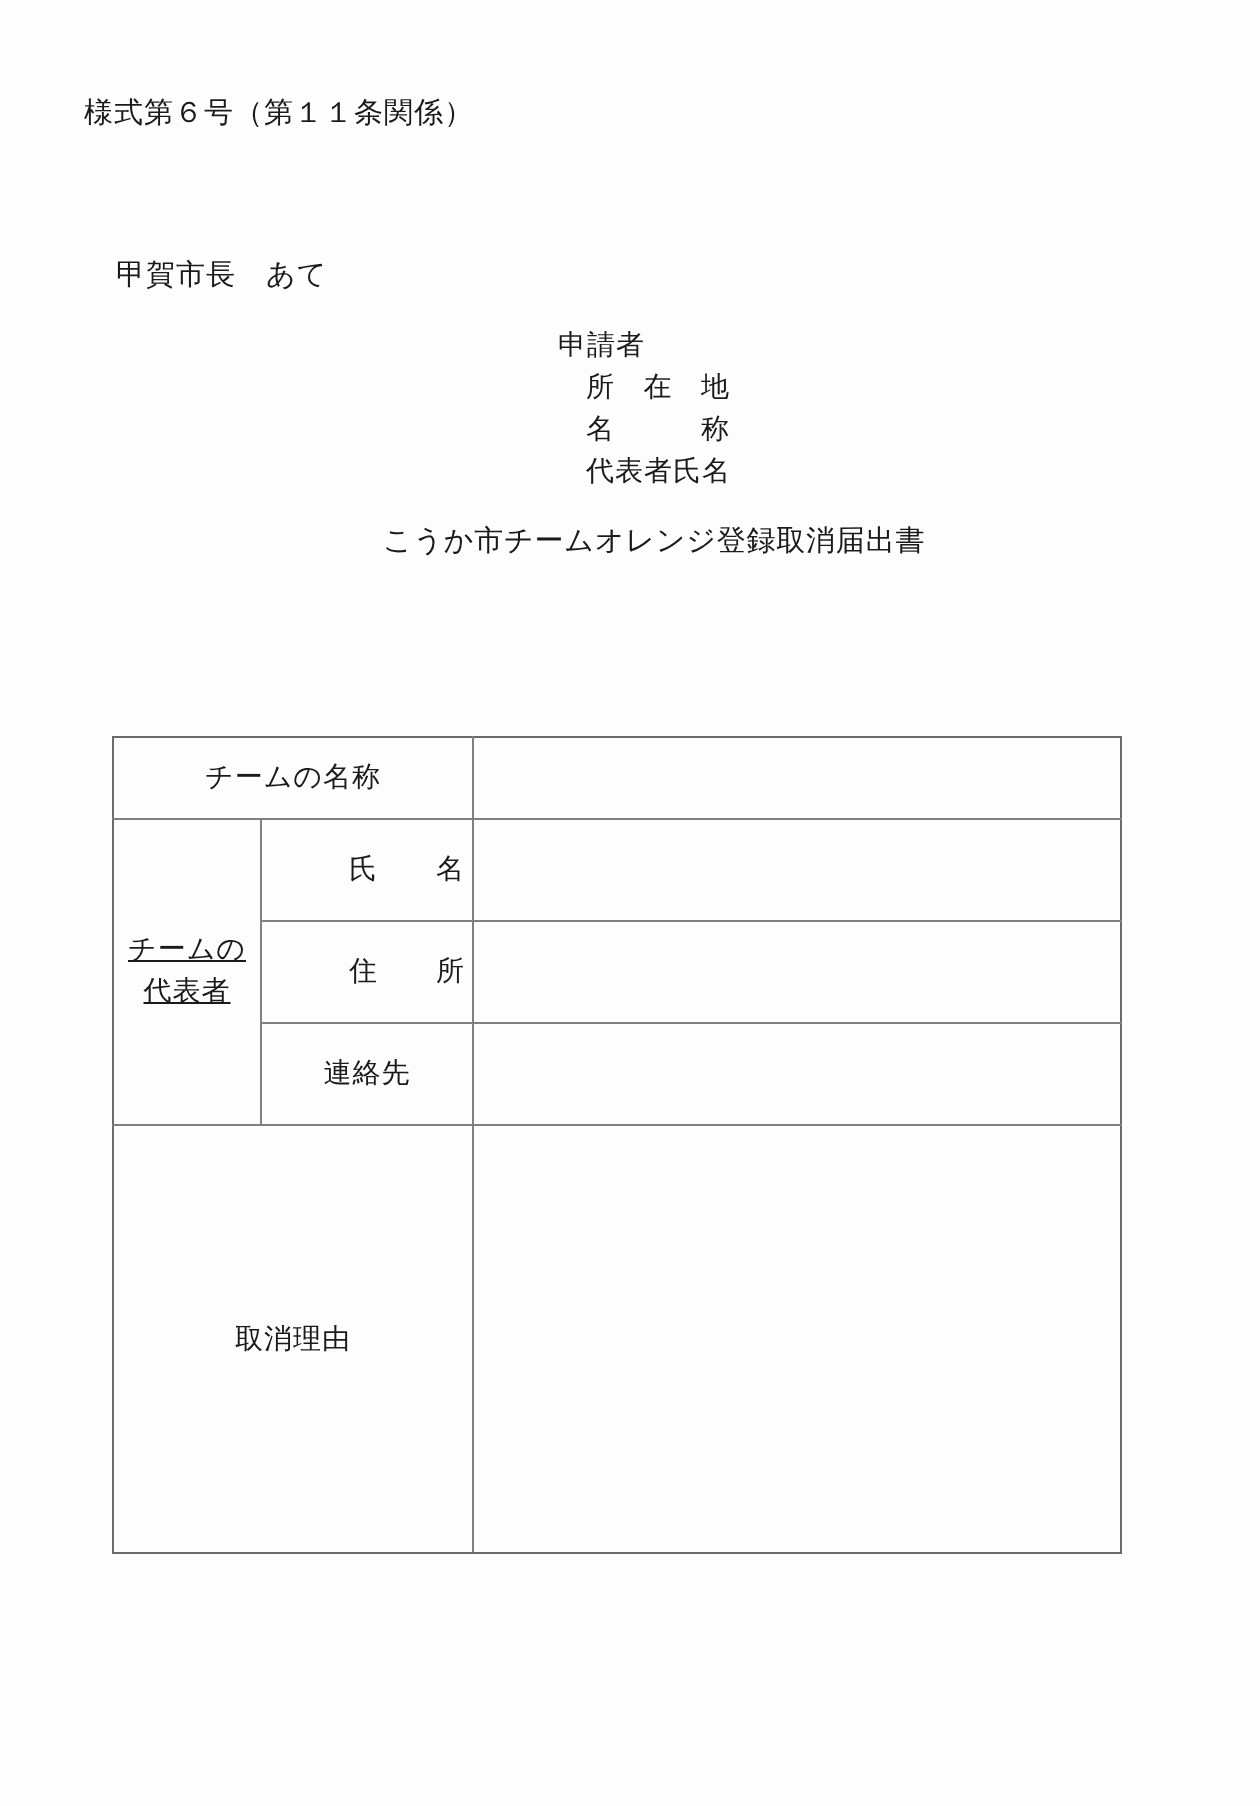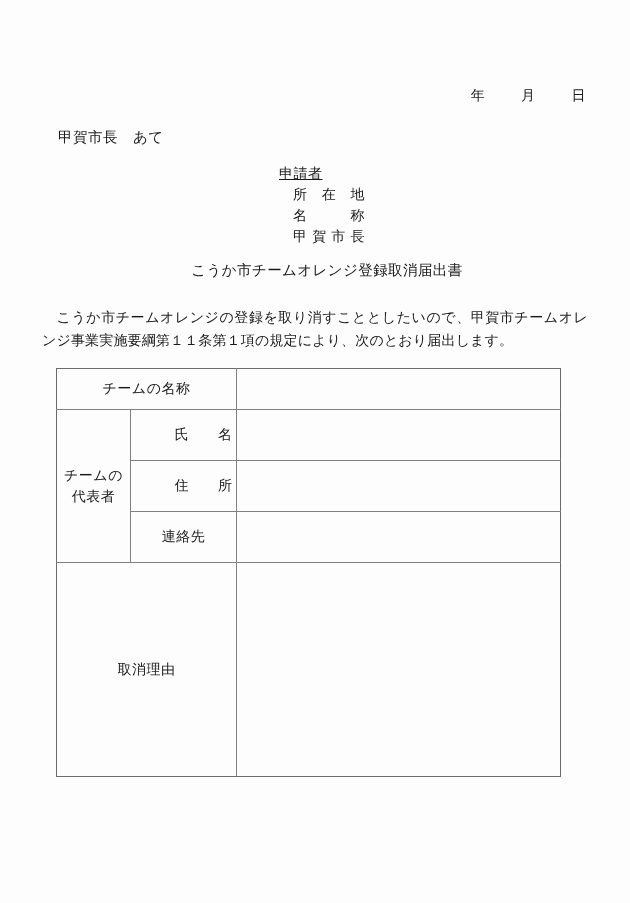--- a/index.html
+++ b/index.html
@@ -60,21 +60,20 @@
     position: absolute;
     left: 279px;
     top: 163px;
     font-size: 14px;
     line-height: 21px;
     letter-spacing: 0.5px;
   }
   .applicant .app-head {
     display: block;
     white-space: nowrap;
-    text-decoration: underline;
   }
   .applicant .app-row {
     display: block;
     padding-left: 14px;
     white-space: nowrap;
     text-decoration: underline;
   }
   .applicant .just {
     display: inline-block;
     width: 72px;
@@ -135,55 +134,49 @@
   .cell-label .just2 {
     display: inline-block;
     width: 58px;
     text-align: justify;
     text-align-last: justify;
     margin-left: 40px;
   }
   .rep-label {
     line-height: 21px;
     white-space: nowrap;
+    text-decoration: underline;
   }
   .blank-field { background: transparent; }
 </style>
 </head>
 <body>
 
 <div class="page">
 
-
-  <div class="date-line">
-    <span class="seg">年</span>
-    <span class="gap-y"></span>
-    <span class="seg">月</span>
-    <span class="gap-m"></span>
-    <span class="seg">日</span>
-  </div>
+  <div class="form-no">様式第６号（第１１条関係）</div>
+
 
   <div class="addressee">甲賀市長　あて</div>
 
   <div class="applicant">
     <span class="app-head">申請者</span>
     <span class="app-row">
       <span class="just">所在地</span>
     </span>
     <span class="app-row">
       <span class="just">名称</span>
     </span>
     <span class="app-row">
-      <span class="just">甲賀市長</span>
+      <span class="just">代表者氏名</span>
     </span>
   </div>
 
   <div class="doc-title">こうか市チームオレンジ登録取消届出書</div>
 
-  <div class="body-text">　こうか市チームオレンジの登録を取り消すこととしたいので、甲賀市チームオレンジ事業実施要綱第１１条第１項の規定により、次のとおり届出します。</div>
 
   <table class="form-table">
     <colgroup>
       <col style="width:74px">
       <col style="width:106px">
       <col style="width:324px">
     </colgroup>
     <tbody>
       <tr class="r-name">
         <td class="cell-label outer-top outer-left" colspan="2">チームの名称</td>

